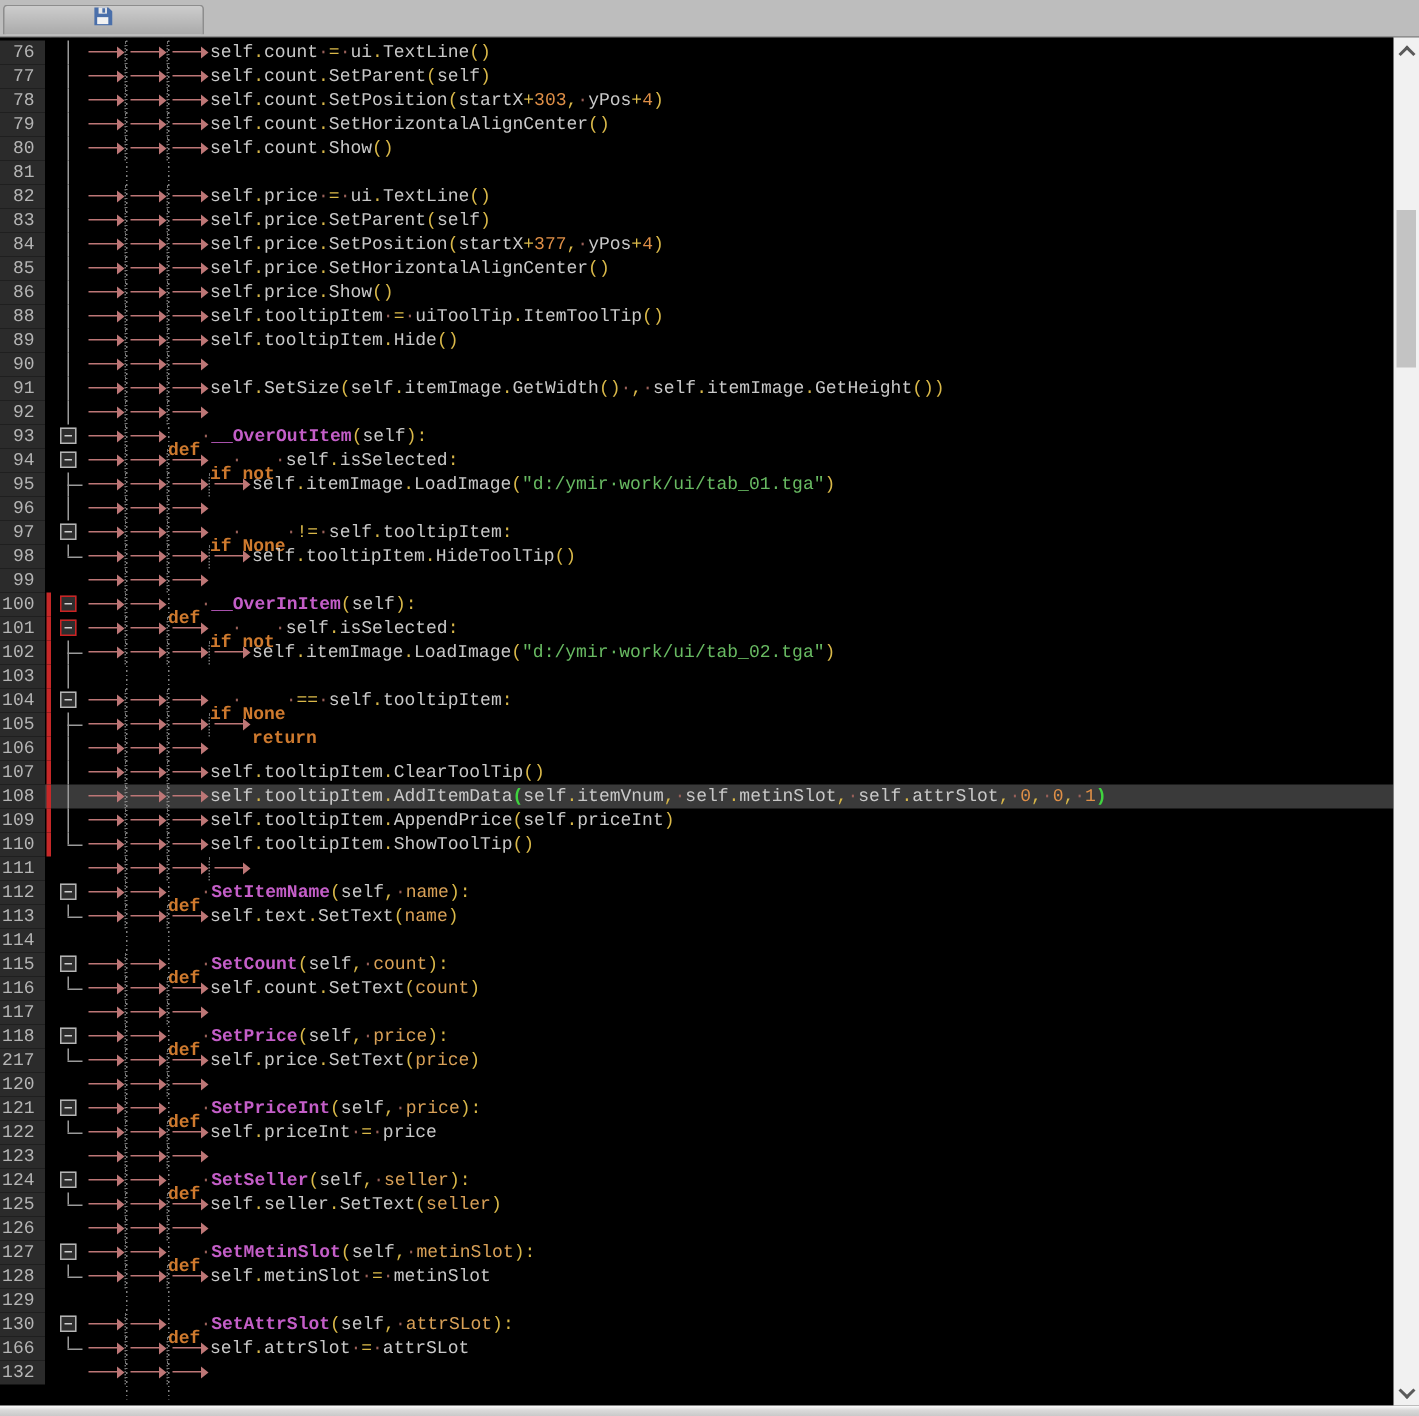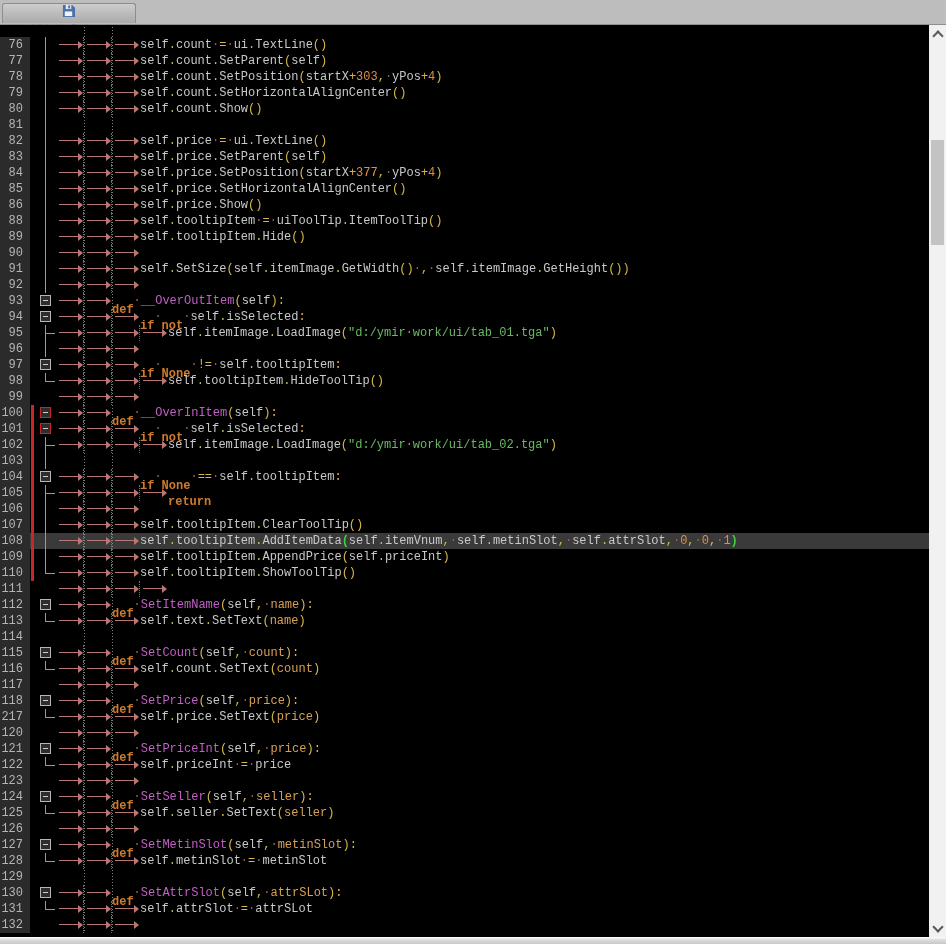--- a/index.html
+++ b/index.html
@@ -18,21 +18,21 @@
   .tab.active{margin-top:0;height:24px;background:var(--ui-tabbg,#f3f3f3);
        border:1px solid #8d8d8d;border-bottom:none;color:#111;
        border-top:2px solid var(--ui-accent,#ff9d2b);border-radius:2px 2px 0 0;}
   .ticon{display:inline-flex;width:14px;height:13px;}
   .ticon.blue{color:#4a6faa;} .ticon.red{color:#d93a3a;}
 
   
   #editor{position:absolute;left:0;top:25px;width:929px;height:912px;background:#000;
           overflow:hidden;font-family:"Liberation Mono","DejaVu Sans Mono",monospace;
           font-size:12px;line-height:16px;}
-  #code{position:relative;padding-top:12px;}
+  #code{position:relative;padding-top:2px;}
   .line{display:flex;height:16px;position:relative;}
   .ln{flex:none;width:30px;background:var(--ui-marginbg,#2b2b2b);
       color:var(--ui-marginfg,#b5b5b5);text-align:right;padding-right:7px;
       box-sizing:border-box;font-size:12px;}
   .mod{flex:none;width:6px;position:relative;}
   .line.m .mod::before{content:"";position:absolute;left:1px;top:0;bottom:0;width:3px;
       background:var(--ui-chg,#c62828);}
   .fold{flex:none;width:20px;position:relative;}
   .content{flex:1 1 auto;display:flex;align-items:center;white-space:pre;}
   .line.current .mod,.line.current .fold,.line.current .content{background:var(--ui-cur,#3a3a3a);}
@@ -53,21 +53,21 @@
         border-top:1px solid var(--ui-ws,#bd7676);}
   .tab-ws::after{content:"";position:absolute;right:1px;top:4px;width:0;height:0;
         border-left:5px solid var(--ui-ws,#bd7676);
         border-top:4px solid transparent;border-bottom:4px solid transparent;}
 
   
   .tk{font-size:12px;}
   .tk-w{color:var(--tk-w,#c9c9c9);}
   .tk-p{color:var(--tk-p,#d9b849);}
   .tk-k{color:var(--tk-k,#cf7a2e);font-weight:bold;margin-top:18px;}
-  .tk-f{color:var(--tk-f,#c45ec8);font-weight:normal;}
+  .tk-f{color:var(--tk-f,#c45ec8);font-weight:bold;}
   .tk-n{color:var(--tk-n,#df8f47);}
   .tk-s{color:var(--tk-s,#68ba62);}
   .tk-a{color:var(--tk-a,#d8a057);}
   .tk-d{color:var(--tk-d,#996059);}
   .tk-m{color:var(--tk-m,#3fd43f);font-weight:bold;}
 
   
   .guide{position:absolute;top:2px;height:906px;width:1px;pointer-events:none;
          background-image:repeating-linear-gradient(180deg,rgba(160,160,160,.8) 0 1px,transparent 1px 3px);}
   #guide1{left:84px;} #guide2{left:112px;}
@@ -529,21 +529,21 @@
       </div>
       <div class="line">
         <span class="ln">130</span>
         <span class="mod"></span>
         <span class="fold">
           <i class="fbox"></i>
         </span>
         <span class="content"><span class="tab-ws"></span><span class="tab-ws g"></span><span class="tk tk-k">def</span><span class="tk tk-d">·</span><span class="tk tk-f">SetAttrSlot</span><span class="tk tk-p">(</span><span class="tk tk-w">self</span><span class="tk tk-p">,</span><span class="tk tk-d">·</span><span class="tk tk-a">attrSLot</span><span class="tk tk-p">):</span></span>
       </div>
       <div class="line">
-        <span class="ln">131</span>
+        <span class="ln">166</span>
         <span class="mod"></span>
         <span class="fold">
           <i class="flh"></i>
           <i class="ftk"></i>
         </span>
         <span class="content"><span class="tab-ws"></span><span class="tab-ws g"></span><span class="tab-ws g"></span><span class="tk tk-w">self</span><span class="tk tk-p">.</span><span class="tk tk-w">attrSlot</span><span class="tk tk-d">·</span><span class="tk tk-p">=</span><span class="tk tk-d">·</span><span class="tk tk-w">attrSLot</span></span>
       </div>
       <div class="line">
         <span class="ln">132</span>
         <span class="mod"></span>

